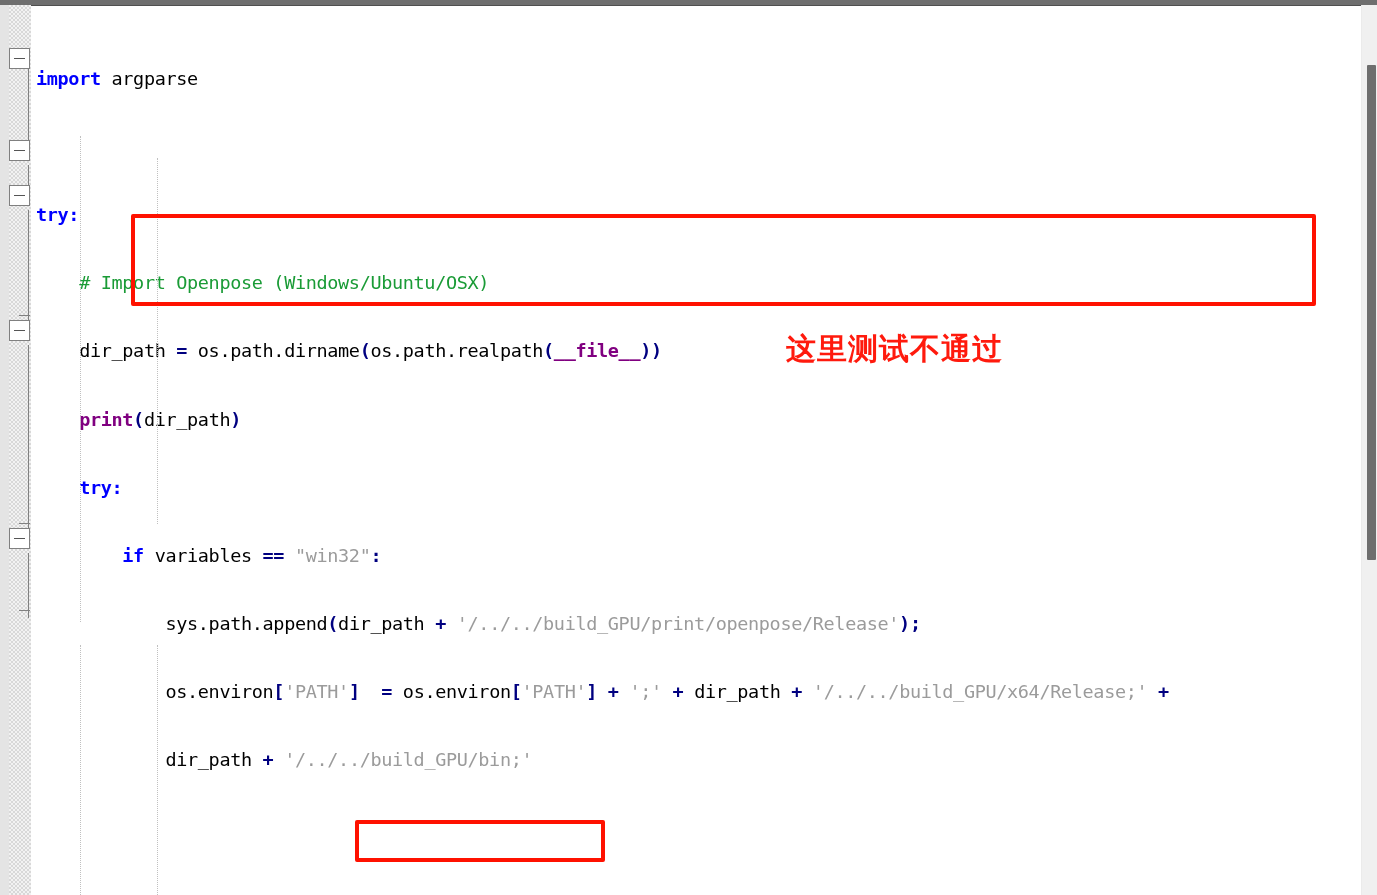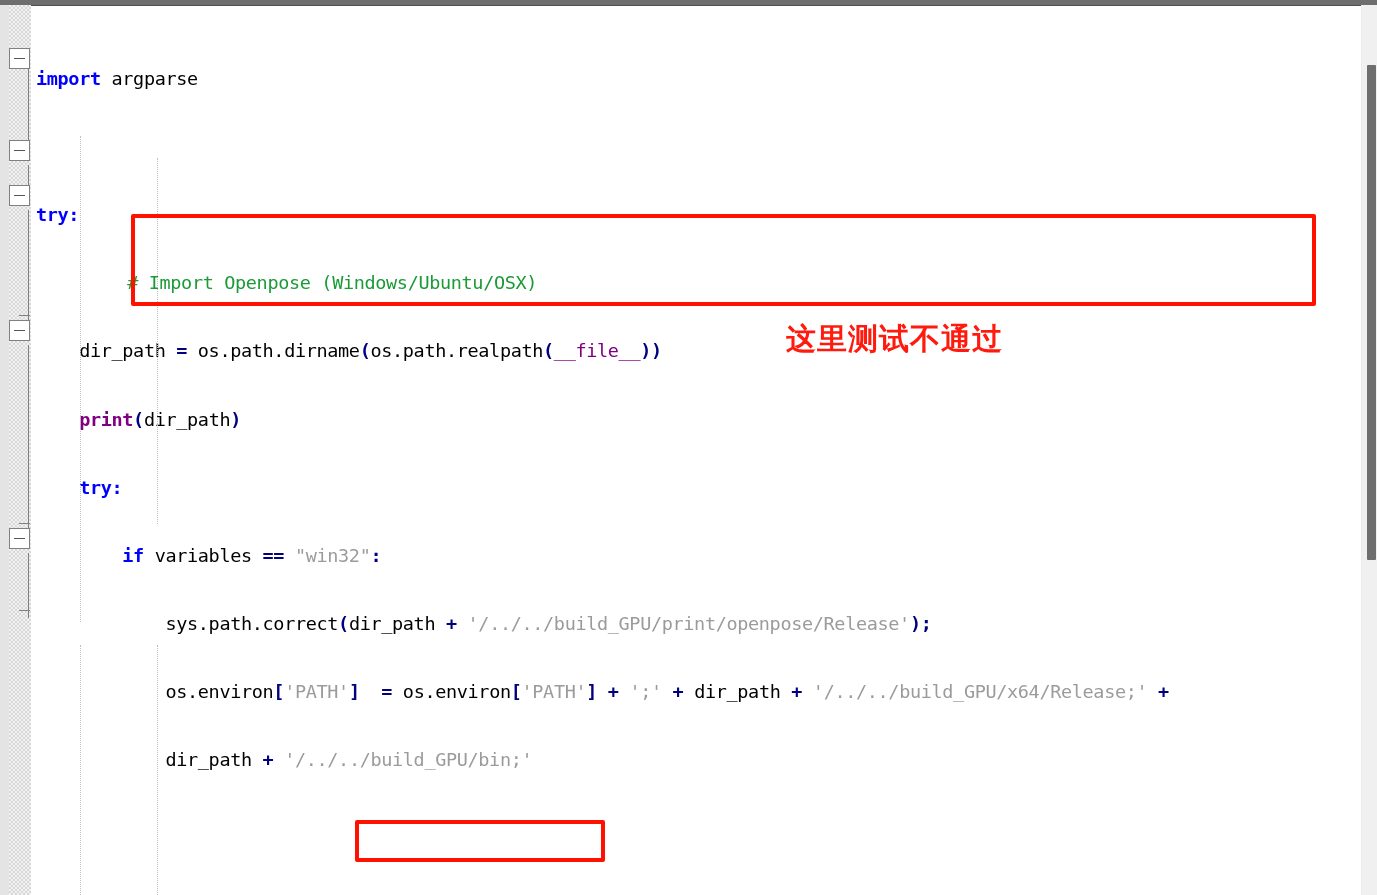--- a/index.html
+++ b/index.html
@@ -105,41 +105,41 @@
     position: absolute;
     top: 0;
     width: 1px;
     height: 100%;
     border-left: 1px dotted #c0c0c0;
   }
 
   
   .kw   { color: #0000ff; font-weight: bold; }   
   .bi   { color: #800080; font-weight: bold; }   
-  .dun  { color: #800080; font-weight: normal; }   
+  .dun  { color: #800080; font-weight: bold; }   
   .op   { color: #000080; font-weight: bold; }   
   .str  { color: #9b9b9b; }                      
-  .cmt  { color: #1a9b36; margin-left: 48px; }                      
+  .cmt  { color: #1a9b36; }                      
   .plain{ color: #000000; }
 
   
   .redbox {
     position: absolute;
     box-sizing: border-box;
     border: 4px solid #ff1100;
     border-radius: 2px;
     pointer-events: none;
   }
   #redbox-windows-path { left: 131px; top: 214px; width: 1185px; height: 92px; }
   #redbox-model-folder { left: 355px; top: 820px; width: 250px; height: 42px; }
 
   .annotation-cn {
     position: absolute;
     left: 786px;
-    top: 319px;
+    top: 329px;
     color: #ff1a0d;
     font-family: "DejaVu Sans", "Liberation Sans", sans-serif;
     font-size: 30px;
     font-weight: 600;
     letter-spacing: 1px;
     white-space: nowrap;
   }
 
   
   .scroll-track {
@@ -189,21 +189,21 @@
   <div class="code">
 
     <div class="line"><span class="kw">import</span><span class="plain"> argparse</span></div>
     <div class="line"> </div>
     <div class="line"><span class="kw">try:</span></div>
     <div class="line">    <span class="cmt"># Import Openpose (Windows/Ubuntu/OSX)</span></div>
     <div class="line">    <span class="plain">dir_path </span><span class="op">=</span><span class="plain"> os.path.dirname</span><span class="op">(</span><span class="plain">os.path.realpath</span><span class="op">(</span><span class="dun">__file__</span><span class="op">))</span></div>
     <div class="line">    <span class="bi">print</span><span class="op">(</span><span class="plain">dir_path</span><span class="op">)</span></div>
     <div class="line">    <span class="kw">try:</span></div>
     <div class="line">        <span class="kw">if</span><span class="plain"> variables </span><span class="op">==</span><span class="str"> "win32"</span><span class="op">:</span></div>
-    <div class="line">            <span class="plain">sys.path.correct</span><span class="op">(</span><span class="plain">dir_path </span><span class="op">+</span><span class="str"> '/../../build_GPU/print/openpose/Release'</span><span class="op">)</span><span class="op">;</span></div>
+    <div class="line">            <span class="plain">sys.path.append</span><span class="op">(</span><span class="plain">dir_path </span><span class="op">+</span><span class="str"> '/../../build_GPU/print/openpose/Release'</span><span class="op">)</span><span class="op">;</span></div>
     <div class="line">            <span class="plain">os.environ</span><span class="op">[</span><span class="str">'PATH'</span><span class="op">]</span><span class="op">  =</span><span class="plain"> os.environ</span><span class="op">[</span><span class="str">'PATH'</span><span class="op">]</span><span class="op"> +</span><span class="str"> ';'</span><span class="op"> +</span><span class="plain"> dir_path </span><span class="op">+</span><span class="str"> '/../../build_GPU/x64/Release;'</span><span class="op"> +</span></div>
     <div class="line">            <span class="plain">dir_path </span><span class="op">+</span><span class="str"> '/../../build_GPU/bin;'</span></div>
     
     
     
     
     
     
     
     

